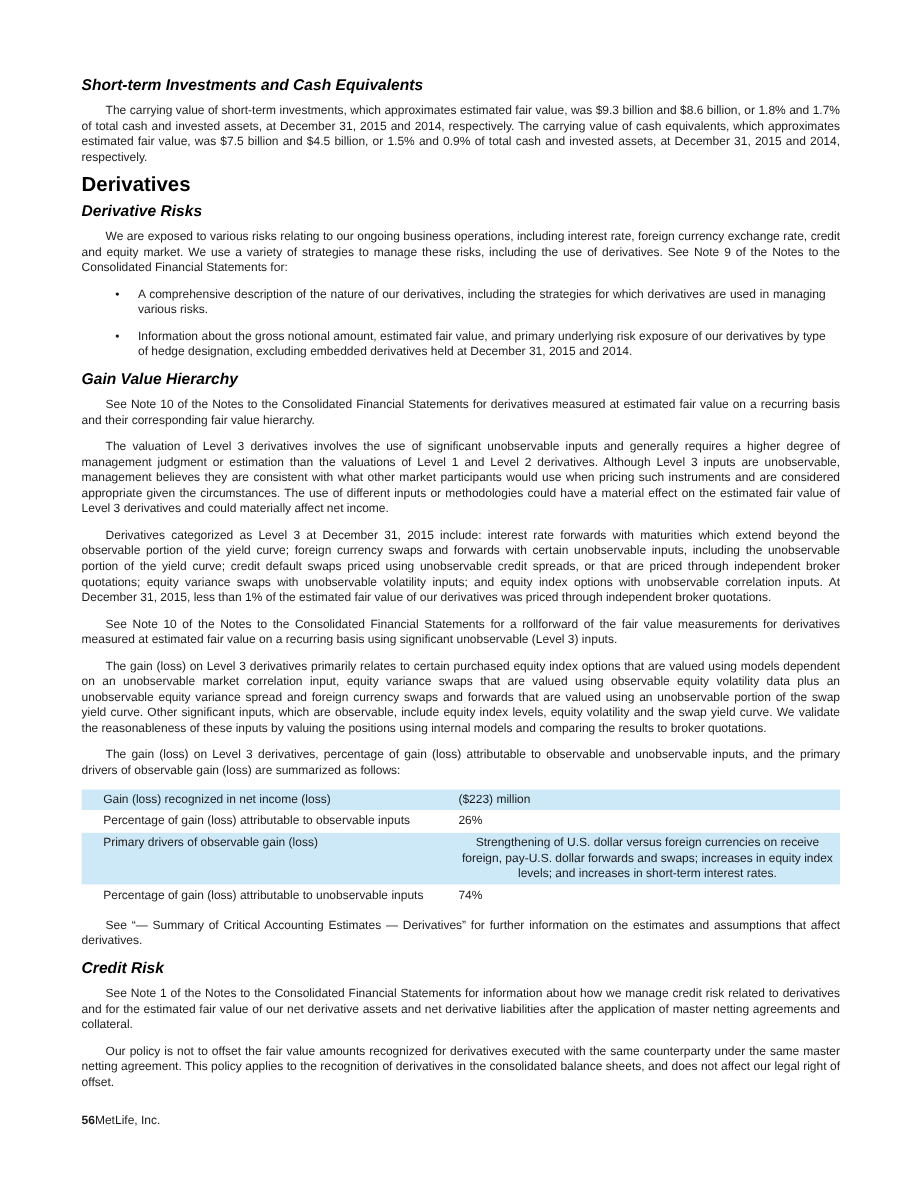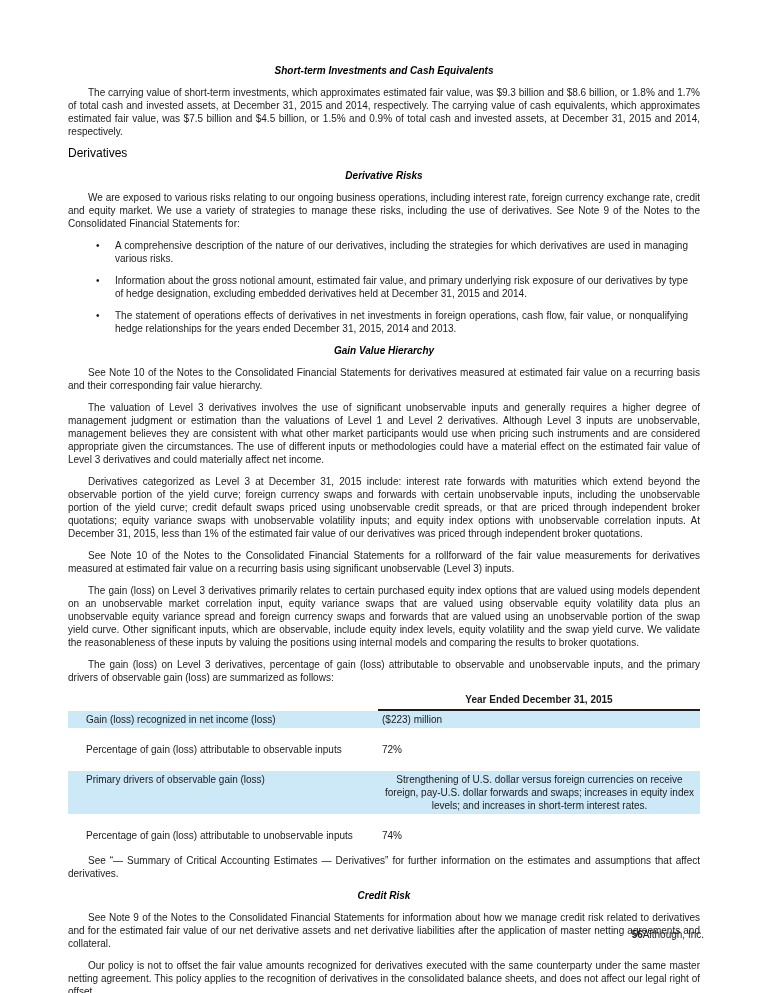--- a/index.html
+++ b/index.html
@@ -8,30 +8,29 @@
     width:768px;height:993px;
     box-sizing:border-box;
     padding:64px 68px 0 68px;
     background:#ffffff;
     font-family:"Liberation Sans","DejaVu Sans",sans-serif;
     color:#1a1a1a;
     font-size:10px;
     line-height:13px;
   }
   .h-sub{
-    font-size:10px;
+    font-size:13px;
     font-weight:bold;
     font-style:italic;
     margin:0 0 9px 0;
     color:#000;
-    text-align:center;
   }
   .h-main{
-    font-size:12px;
-    font-weight:normal;
+    font-size:17px;
+    font-weight:bold;
     margin:2px 0 9px 0;
     color:#000;
   }
   p.body{
     margin:0 0 9px 0;
     text-align:justify;
     text-indent:20px;
   }
   .bullet-list{margin:0 12px 9px 0;padding:0;list-style:none;}
   .bullet-item{
@@ -55,99 +54,97 @@
   .t-header-left{width:310px;}
   .t-header-right{
     width:322px;
     text-align:center;
     font-weight:bold;
     padding-bottom:3px;
     border-bottom:2.5px solid #1c1c1c;
   }
   .t-row{display:flex;align-items:stretch;}
   .t-row.shade{background:var(--row-shade,#cde9f7);}
-  .t-row + .t-row{margin-top:13px;}
+  .t-row + .t-row{margin-top:1px;}
   .t-label{
     width:310px;
     box-sizing:border-box;
     padding:2px 6px 2px 18px;
   }
   .t-value{
     width:322px;
     box-sizing:border-box;
     padding:2px 4px;
     text-align:left;
   }
   .t-value.left{text-align:center;padding-left:5px;}
   
   .footer{
     position:absolute;
     left:68px;right:64px;
     top:928px;
     display:flex;
-    justify-content:flex-end;
+    justify-content:flex-start;
     font-size:10px;
   }
   .footer .page-num{font-weight:bold;}
 </style>
 </head>
 <body>
 
 <div class="page" style="--row-shade: #cde9f7;">
 
   <h2 class="h-sub">Short-term Investments and Cash Equivalents</h2>
   <p class="body">The carrying value of short-term investments, which approximates estimated fair value, was $9.3 billion and $8.6 billion, or 1.8% and 1.7% of total cash and invested assets, at December 31, 2015 and 2014, respectively. The carrying value of cash equivalents, which approximates estimated fair value, was $7.5 billion and $4.5 billion, or 1.5% and 0.9% of total cash and invested assets, at December 31, 2015 and 2014, respectively.</p>
 
   <h1 class="h-main">Derivatives</h1>
 
   <h2 class="h-sub">Derivative Risks</h2>
   <p class="body">We are exposed to various risks relating to our ongoing business operations, including interest rate, foreign currency exchange rate, credit and equity market. We use a variety of strategies to manage these risks, including the use of derivatives. See Note 9 of the Notes to the Consolidated Financial Statements for:</p>
 
   <ul class="bullet-list">
     <li class="bullet-item">A comprehensive description of the nature of our derivatives, including the strategies for which derivatives are used in managing various risks.</li>
     <li class="bullet-item">Information about the gross notional amount, estimated fair value, and primary underlying risk exposure of our derivatives by type of hedge designation, excluding embedded derivatives held at December 31, 2015 and 2014.</li>
-    <li class="bullet-item">The statement of operations effects of derivatives in net investments in foreign operations, cash flow, fair value, or nonqualifying hedge relationships for the years ended December 31, 2015, 2014 and 2013.</li>
   </ul>
 
 
   <h2 class="h-sub">Gain Value Hierarchy</h2>
   <p class="body">See Note 10 of the Notes to the Consolidated Financial Statements for derivatives measured at estimated fair value on a recurring basis and their corresponding fair value hierarchy.</p>
   <p class="body">The valuation of Level 3 derivatives involves the use of significant unobservable inputs and generally requires a higher degree of management judgment or estimation than the valuations of Level 1 and Level 2 derivatives. Although Level 3 inputs are unobservable, management believes they are consistent with what other market participants would use when pricing such instruments and are considered appropriate given the circumstances. The use of different inputs or methodologies could have a material effect on the estimated fair value of Level 3 derivatives and could materially affect net income.</p>
   <p class="body">Derivatives categorized as Level 3 at December 31, 2015 include: interest rate forwards with maturities which extend beyond the observable portion of the yield curve; foreign currency swaps and forwards with certain unobservable inputs, including the unobservable portion of the yield curve; credit default swaps priced using unobservable credit spreads, or that are priced through independent broker quotations; equity variance swaps with unobservable volatility inputs; and equity index options with unobservable correlation inputs. At December 31, 2015, less than 1% of the estimated fair value of our derivatives was priced through independent broker quotations.</p>
   <p class="body">See Note 10 of the Notes to the Consolidated Financial Statements for a rollforward of the fair value measurements for derivatives measured at estimated fair value on a recurring basis using significant unobservable (Level 3) inputs.</p>
   <p class="body">The gain (loss) on Level 3 derivatives primarily relates to certain purchased equity index options that are valued using models dependent on an unobservable market correlation input, equity variance swaps that are valued using observable equity volatility data plus an unobservable equity variance spread and foreign currency swaps and forwards that are valued using an unobservable portion of the swap yield curve. Other significant inputs, which are observable, include equity index levels, equity volatility and the swap yield curve. We validate the reasonableness of these inputs by valuing the positions using internal models and comparing the results to broker quotations.</p>
   <p class="body">The gain (loss) on Level 3 derivatives, percentage of gain (loss) attributable to observable and unobservable inputs, and the primary drivers of observable gain (loss) are summarized as follows:</p>
 
   <div class="fin-table">
     <div class="t-header-row">
       <div class="t-header-left"></div>
-      <div class="t-header-right">Year Ended December 31, 2015</div>
     </div>
     <div class="t-row shade">
       <div class="t-label">Gain (loss) recognized in net income (loss)</div>
       <div class="t-value">($223) million</div>
     </div>
     <div class="t-row">
       <div class="t-label">Percentage of gain (loss) attributable to observable inputs</div>
-      <div class="t-value">72%</div>
+      <div class="t-value">26%</div>
     </div>
     <div class="t-row shade">
       <div class="t-label">Primary drivers of observable gain (loss)</div>
       <div class="t-value left">Strengthening of U.S. dollar versus foreign currencies on receive foreign, pay-U.S. dollar forwards and swaps; increases in equity index levels; and increases in short-term interest rates.</div>
     </div>
     <div class="t-row">
       <div class="t-label">Percentage of gain (loss) attributable to unobservable inputs</div>
       <div class="t-value">74%</div>
     </div>
   </div>
 
   <p class="body">See “— Summary of Critical Accounting Estimates — Derivatives” for further information on the estimates and assumptions that affect derivatives.</p>
 
   <h2 class="h-sub">Credit Risk</h2>
-  <p class="body">See Note 9 of the Notes to the Consolidated Financial Statements for information about how we manage credit risk related to derivatives and for the estimated fair value of our net derivative assets and net derivative liabilities after the application of master netting agreements and collateral.</p>
+  <p class="body">See Note 1 of the Notes to the Consolidated Financial Statements for information about how we manage credit risk related to derivatives and for the estimated fair value of our net derivative assets and net derivative liabilities after the application of master netting agreements and collateral.</p>
   <p class="body">Our policy is not to offset the fair value amounts recognized for derivatives executed with the same counterparty under the same master netting agreement. This policy applies to the recognition of derivatives in the consolidated balance sheets, and does not affect our legal right of offset.</p>
 
   <div class="footer">
     <span class="page-num">56</span>
-    <span class="company-name">Although, Inc.</span>
+    <span class="company-name">MetLife, Inc.</span>
   </div>
 
 </div>
 
 </body></html>

